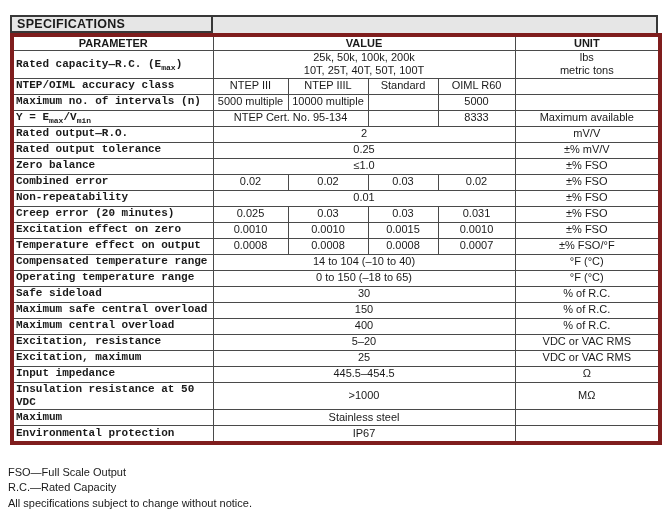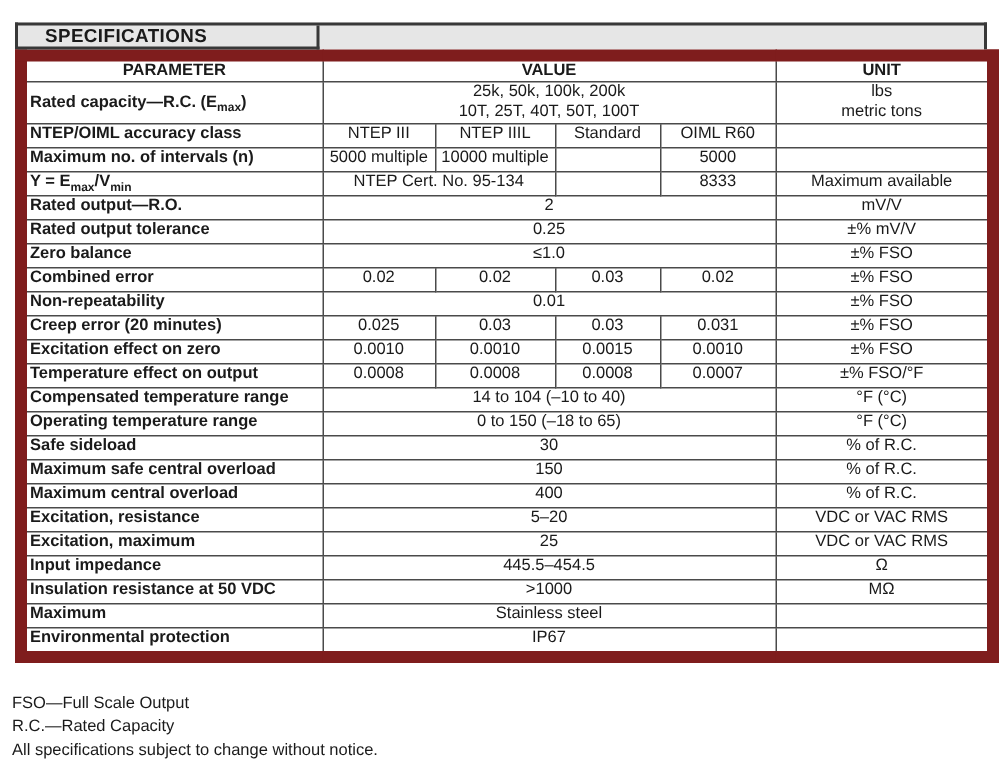--- a/index.html
+++ b/index.html
@@ -27,33 +27,33 @@
     display: flex;
     align-items: stretch;
   }
   .title-box {
     width: 201px;
     box-sizing: border-box;
     border-right: 2px solid #383838;
     border-bottom: 2px solid #383838;
     display: flex;
     align-items: center;
-    padding-left: 18px;
+    padding-left: 5px;
     font-size: 12.5px;
     font-weight: bold;
     letter-spacing: 0.3px;
     white-space: nowrap;
   }
   .title-rest { flex: 1; }
   
   table.spec {
     width: 648px;
     border-collapse: collapse;
     table-layout: fixed;
-    border: 8px solid #7f1d1d;
+    border: 4px solid #7f1d1d;
     padding-left: 45px;
   }
   table.spec th, table.spec td {
     border: 1px solid #4a4a4a;
     font-size: 11px;
     line-height: 1.2;
     padding: 0 2px;
     vertical-align: middle;
     overflow: hidden;
   }
@@ -61,20 +61,21 @@
     height: 13px;
     font-weight: bold;
     text-align: center;
     background: #ffffff;
   }
   table.spec td { height: 15px; }
   td.param {
     font-weight: bold;
     text-align: left;
     padding-left: 4px;
+    font-family: Liberation Mono, monospace;
   }
   td.val, td.unit {
     text-align: center;
     white-space: pre-line;
   }
   sub { font-size: 8px; line-height: 0; }
   
   .footnotes {
     margin-top: 20px;
     margin-left: -2px;

